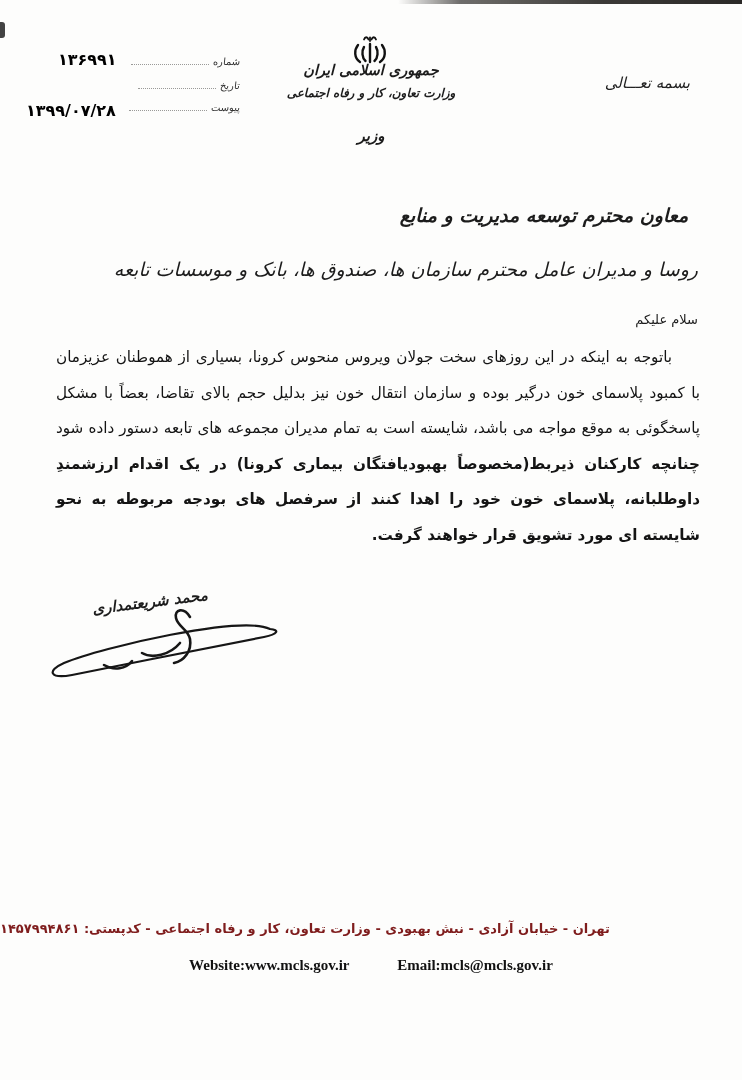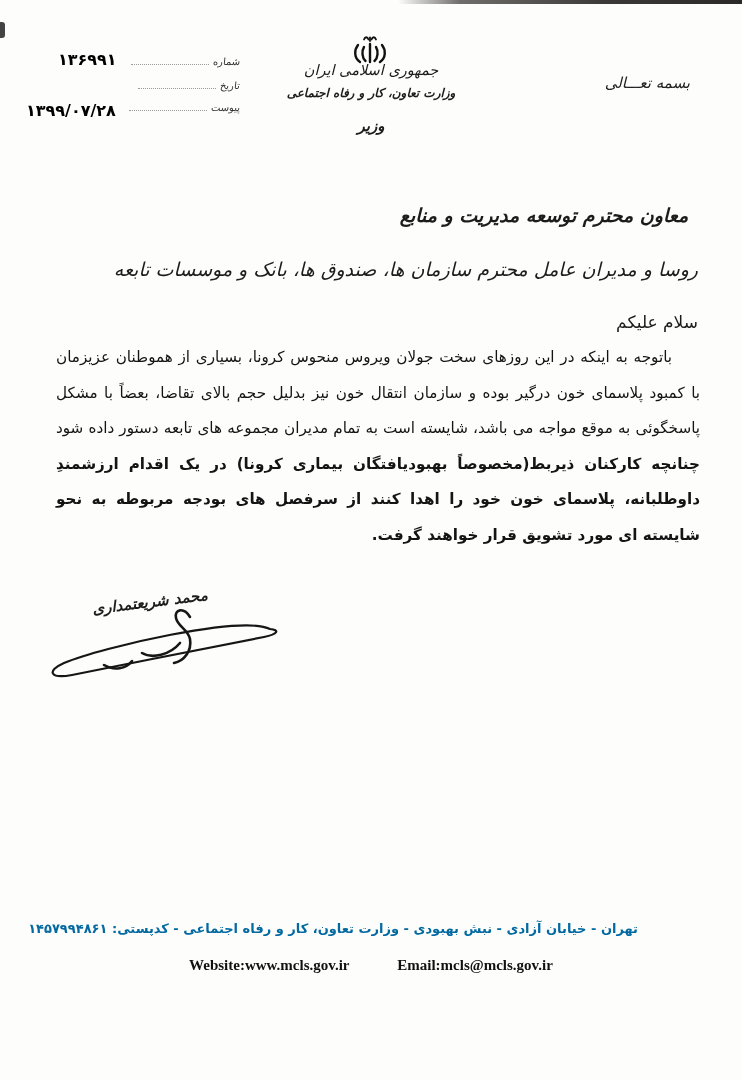--- a/index.html
+++ b/index.html
@@ -27,61 +27,61 @@
     background:rgba(20,20,20,.8);border-radius:0 3px 3px 0;filter:blur(.5px);
   }
   
   .bismillah{
     position:absolute;top:74px;right:52px;width:150px;
     font-size:15px;letter-spacing:1px;color:#222;
     font-style:italic;text-align:right;
   }
   .emblem{position:absolute;top:34px;left:348px;width:44px;height:32px;}
   .hdr-center{position:absolute;top:62px;left:271px;width:200px;text-align:center;}
-  .hdr-country{font-size:14.5px;font-weight:normal;font-style:italic;white-space:nowrap;}
+  .hdr-country{font-size:14.5px;font-weight:bold;font-style:italic;white-space:nowrap;}
   .hdr-ministry{font-size:12px;font-weight:bold;font-style:italic;white-space:nowrap;margin-top:8px;text-align:center;}
-  .hdr-office{font-size:15px;font-weight:bold;font-style:italic;margin-top:17px;}
+  .hdr-office{font-size:15px;font-weight:bold;font-style:italic;margin-top:27px;}
   
   .ref-block{position:absolute;top:48px;left:18px;width:222px;height:72px;font-size:10px;color:#333;}
   .ref-row{position:absolute;right:0;display:flex;align-items:flex-end;direction:rtl;}
   .ref-row .lbl{white-space:nowrap;transform:skewX(-6deg);}
   .ref-row .dots{display:inline-block;width:78px;border-bottom:1px dotted #9a9a98;margin-right:4px;margin-bottom:2px;}
   .ref-num{position:absolute;font-weight:bold;font-size:16px;color:#000;letter-spacing:1px;white-space:nowrap;}
   .ref-num.n1{top:2px;left:40px;}
   .ref-num.n2{top:32px;left:8px;margin-top:21px;}
   
   .recipient-1{
     position:absolute;top:204px;right:48px;width:300px;
     font-size:19px;font-weight:bold;font-style:italic;text-align:center;white-space:nowrap;
   }
   .recipient-2{
     position:absolute;top:258px;right:44px;width:420px;
     font-size:19px;font-weight:normal;font-style:italic;text-align:left;white-space:nowrap;
   }
-  .salutation{position:absolute;top:312px;right:44px;font-size:17px;margin-left:18px;}
+  .salutation{position:absolute;top:312px;right:44px;font-size:13px;margin-left:18px;}
   
   .body-text{
     position:absolute;top:340px;right:42px;width:644px;
     font-size:15.2px;line-height:35.5px;text-align:justify;
     color:#141414;
   }
   .body-text .indent{display:inline-block;width:28px;}
   .body-text .bold{font-weight:bold;}
   
   .sig{position:absolute;top:585px;right:430px;width:250px;height:110px;}
   .sig-name{
     position:absolute;top:8px;left:30px;
     font-size:15px;font-weight:bold;font-style:italic;white-space:nowrap;
     transform:rotate(-7deg);
   }
   .sig-flourish{position:absolute;top:18px;left:-20px;width:240px;height:90px;}
   
   .footer-address{
-    position:absolute;top:921px;left:0;width:638px;text-align:right;
-    font-size:13px;font-weight:bold;color:#0369a1;
+    position:absolute;top:921px;left:0;width:638px;text-align:left;
+    font-size:13px;font-weight:bold;color:#7f1d1d;
   }
   .footer-links{
     position:absolute;top:957px;left:0;width:742px;text-align:center;direction:ltr;
     font-family:"Liberation Serif",serif;font-size:15px;font-weight:bold;color:#111;
   }
   .footer-links span{margin:12px 22px;}
 </style>
 </head>
 <body>
 

